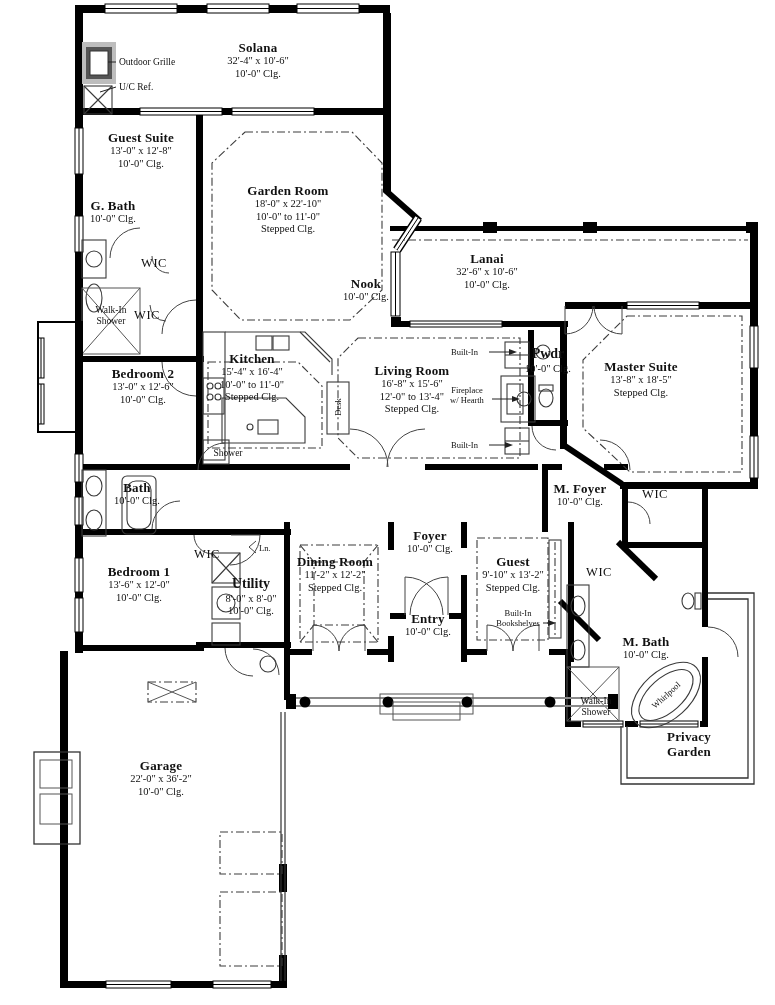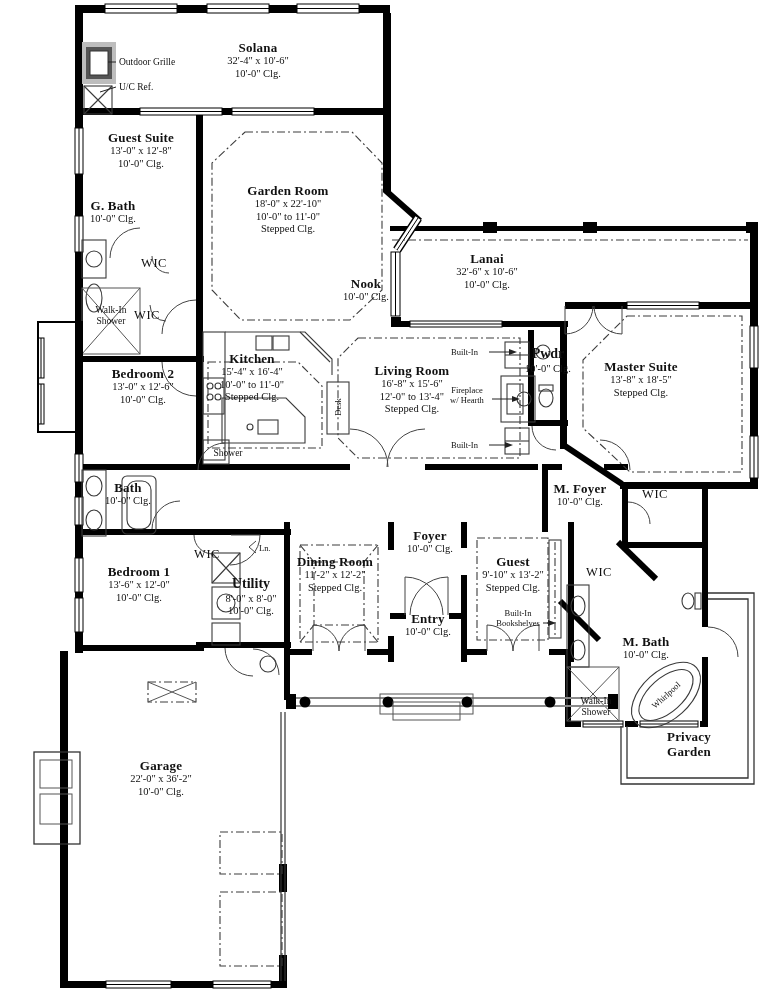--- a/index.html
+++ b/index.html
@@ -437,21 +437,21 @@
     <div class="nm">Master Suite</div>
     <div class="dm">13'-8" x 18'-5"</div>
     <div class="dm">Stepped Clg.</div>
   </div>
 
   <div class="lbl" style="left:143px;top:366px">
     <div class="nm">Bedroom 2</div>
     <div class="dm">13'-0" x 12'-6"</div>
     <div class="dm">10'-0" Clg.</div>
   </div>
-  <div class="lbl" style="left:128px;top:480px">
+  <div class="lbl" style="left:137px;top:480px">
     <div class="nm">Bath</div>
     <div class="dm">10'-0" Clg.</div>
   </div>
   <div class="lbl" style="left:139px;top:564px">
     <div class="nm">Bedroom 1</div>
     <div class="dm">13'-6" x 12'-0"</div>
     <div class="dm">10'-0" Clg.</div>
   </div>
   <div class="lbl wic" style="left:207px;top:547px">WIC</div>
   <div class="lbl la xs" style="left:259px;top:543px">Ln.</div>

